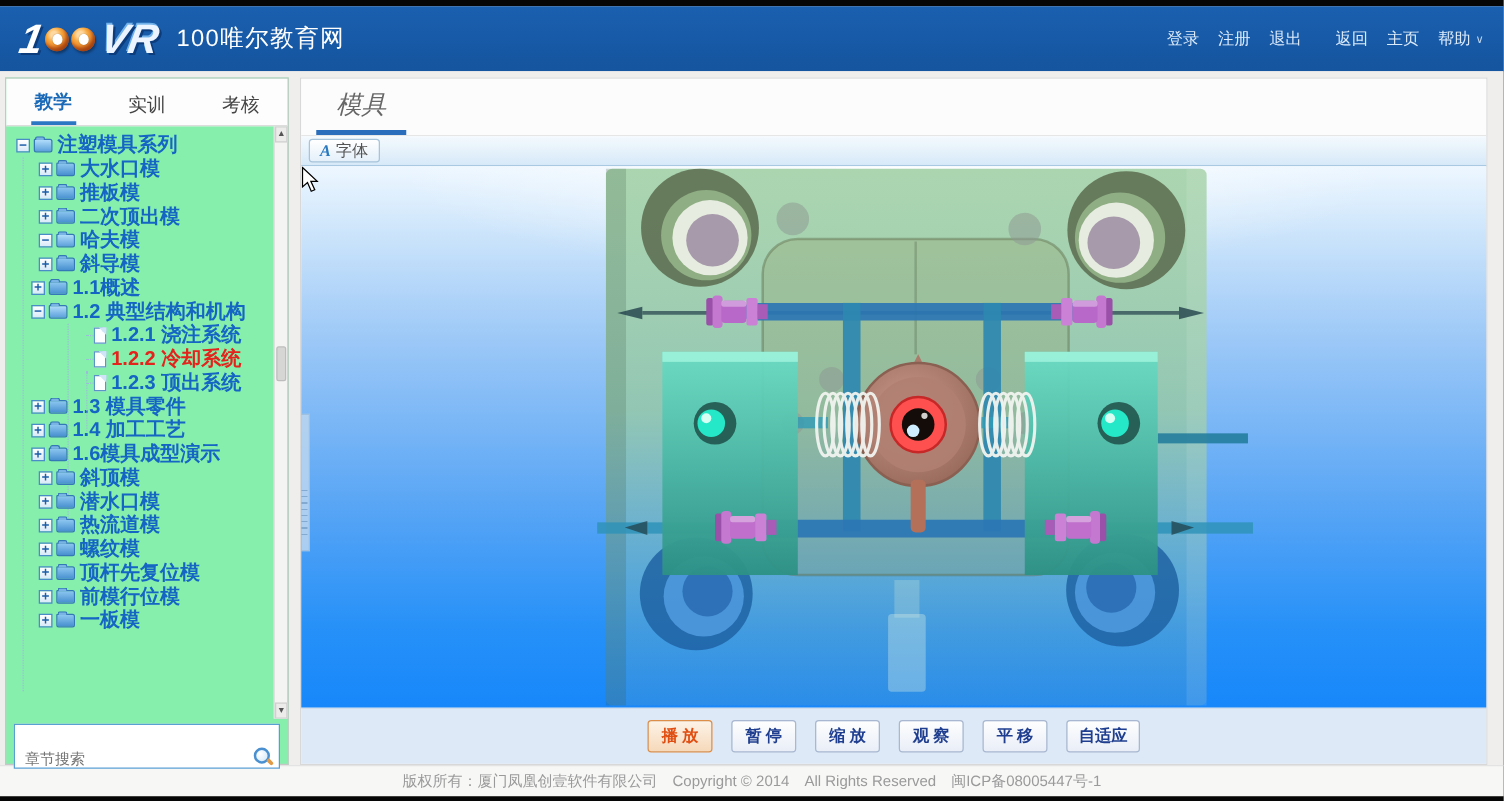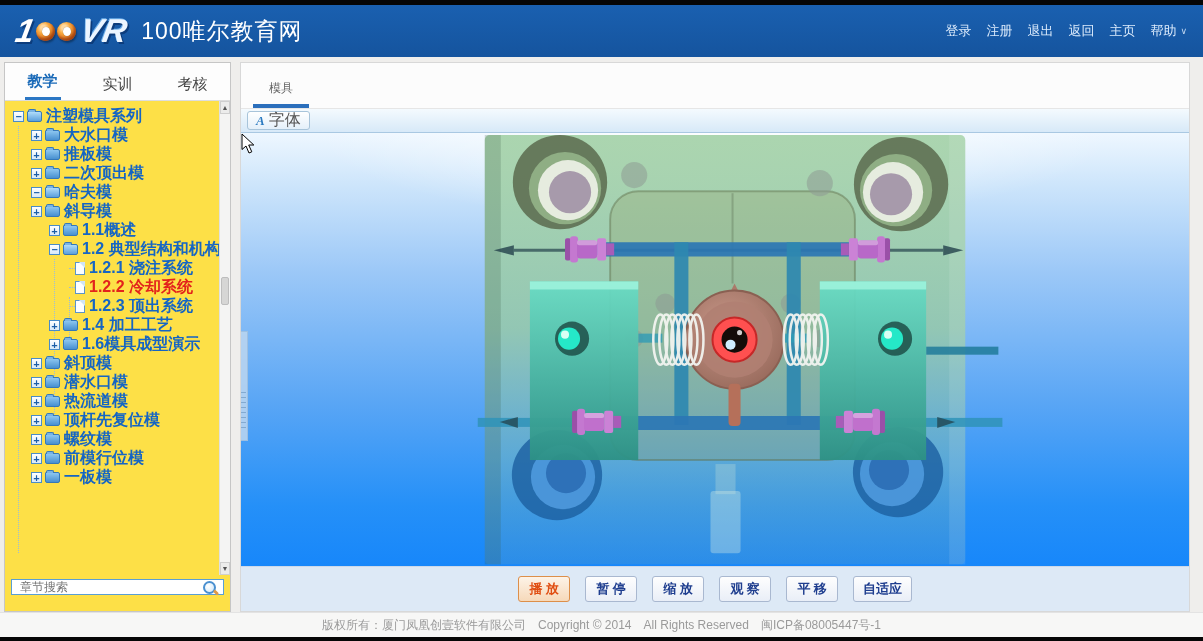--- a/index.html
+++ b/index.html
@@ -14,44 +14,44 @@
   .logo { display:flex; align-items:center; cursor:pointer; }
   .logo-one { font-size:33px; font-weight:bold; font-style:italic; color:#fff;
               text-shadow:2px 2px 0 #0c3c7c; transform:skewX(-10deg); }
   .ball { width:19px; height:19px; border-radius:50%; margin-left:2px; position:relative;
           background:radial-gradient(circle at 38% 30%, #ffd9a0 0 14%, #f8a83c 34%, #e45c16 88%);
           box-shadow:inset -2px -3px 3px rgba(110,30,0,.55), 1px 2px 2px rgba(0,0,0,.35); }
   .ball::after { content:""; position:absolute; width:8px; height:9px; border-radius:50%;
                  background:#fff; top:5px; left:6px; box-shadow:0 0 1px rgba(0,0,0,.4); }
   .logo-vr { font-size:33px; font-weight:bold; font-style:italic; color:#ecf5ff;
              text-shadow:2px 2px 0 #0c3c7c, -1px -1px 0 #6fb0ea; transform:skewX(-10deg); margin-left:5px; }
-  .site-name { color:#ffffff; font-size:23px; margin-left:14px; letter-spacing:1px; }
+  .site-name { color:#ffffff; font-size:19px; margin-left:14px; letter-spacing:1px; }
   .hnav { margin-left:auto; display:flex; align-items:center; gap:15px; }
   .hnav a { color:#dcebfc; font-size:13px; text-decoration:none; cursor:pointer; display:flex; align-items:center; }
-  .hnav a.gap { margin-left:0; }
+  .hnav a.gap { margin-left:12px; }
   .chev { font-size:9px; margin-left:4px; color:#c3d9f2; }
 
   
   .content { display:flex; height:555px; padding:5px 13px 0 4px; background:#efeeec; }
 
   
-  .sidebar { width:227px; background:#fde047; border:1px solid #c6c6c6; display:flex; flex-direction:column; }
+  .sidebar { width:227px; background:#86efac; border:1px solid #c6c6c6; display:flex; flex-direction:column; }
   .side-tabs { height:38px; display:flex; border-bottom:1px solid #ddd; background:#fdfdfd; flex:0 0 auto; }
   .stab { flex:1; display:flex; justify-content:center; align-items:flex-end; cursor:pointer; }
   .stab .lbl { font-size:15px; color:#444; padding:8px 3px 6px; }
   .stab.active .lbl { color:#1a6ab8; border-bottom:3px solid #2b77c4; font-weight:bold; }
 
   .tree { flex:1 1 auto; position:relative; overflow:hidden; padding-top:6px; }
   .guide { position:absolute; width:0; border-left:1px dotted #9bbcd9; }
   .g1 { left:13px; top:25px; height:427px; }
   .g2 { left:49px; top:158px; height:161px; }
   .g3 { left:64px; top:196px; height:48px; }
 
   .ti { height:19px; display:flex; align-items:center; cursor:pointer; white-space:nowrap; }
-  .lvl0 { padding-left:8px; } .lvl1 { padding-left:26px; } .lvl2 { padding-left:44px; }
+  .lvl0 { padding-left:8px; } .lvl1 { padding-left:26px; } .lvl2 { padding-left:20px; }
   .lvl3 { padding-left:70px; position:relative; }
   .lvl3::before { content:""; position:absolute; left:64px; top:9px; width:6px; border-top:1px dotted #9bbcd9; }
   .exp { width:11px; height:11px; flex:0 0 auto; border:1px solid #4a8cc8; background:linear-gradient(#ffffff,#d8e9f8);
          position:relative; margin-right:3px; }
   .exp::after { position:absolute; left:0; top:-1px; width:9px; text-align:center; font:bold 10px/11px "DejaVu Sans Mono",monospace; color:#1c5ea8; }
   .exp.plus::after { content:"+"; }
   .exp.minus::after { content:"−"; }
   .fold { width:15px; height:11px; flex:0 0 auto; margin-right:4px; position:relative; border-radius:1px 2px 2px 2px;
           background:linear-gradient(#8cc6f0,#4890d0); border:1px solid #3578b8; }
   .fold::before { content:""; position:absolute; top:-3px; left:0px; width:6px; height:2px;
@@ -64,39 +64,39 @@
   .tl.sel { color:#e3231c; }
 
   .vscroll { position:absolute; right:0; top:0; bottom:0; width:11px; background:#f4f4f3; border-left:1px solid #e0e0e0; }
   .sarr { position:absolute; left:0; width:10px; height:13px; background:#ececeb; border:1px solid #cfcfcf;
           font-size:7px; line-height:12px; text-align:center; color:#555; cursor:pointer; }
   .sarr.up { top:0; } .sarr.down { bottom:0; }
   .sthumb { position:absolute; left:1px; top:176px; width:8px; height:28px; background:#d6d6d5;
             border:1px solid #bdbdbd; border-radius:2px; cursor:pointer; }
 
   .search-row { flex:0 0 auto; height:36px; padding:4px 6px 6px; }
-  .search-box { height:16px; border:1px solid #5a9fd4; display:flex; align-items:flex-start; padding:0 4px 0 8px; background:#fff; }
+  .search-box { height:36px; border:1px solid #5a9fd4; display:flex; align-items:flex-end; padding:0 4px 0 8px; background:#fff; }
   .search-box input { flex:1; border:none; outline:none; font-size:12px; color:#777; width:10px; background:transparent;
                       font-family:"Liberation Sans","DejaVu Sans",sans-serif; }
   .mag { width:17px; height:17px; position:relative; cursor:pointer; flex:0 0 auto; }
   .mag::before { content:""; position:absolute; left:1px; top:1px; width:9px; height:9px; border:2px solid #4a90d0;
                  border-radius:50%; background:radial-gradient(circle at 35% 35%, #fff, #cfe6f8); }
   .mag::after { content:""; position:absolute; left:11px; top:11px; width:6px; height:3px; background:#e09a48;
                 transform:rotate(45deg); border-radius:2px; }
 
   
   .main { flex:1; margin-left:9px; background:#fff; border:1px solid #d8d8d8; display:flex; flex-direction:column; }
   .mtabbar { height:46px; flex:0 0 auto; background:#fcfcfc; border-bottom:1px solid #e6e6e6; display:flex; align-items:flex-end; padding-left:12px; }
-  .mtab { font-size:12px; color:#666; padding:10px 16px 7px; border-bottom:4px solid #2b6fbc; cursor:pointer; }
+  .mtab { font-size:20px; color:#666; padding:10px 16px 7px; border-bottom:4px solid #2b6fbc; cursor:pointer;font-style:italic; }
   .toolbar { height:24px; flex:0 0 auto; background:linear-gradient(#f4fafe,#d7e9f8); border-bottom:1px solid #a9c8e2;
              display:flex; align-items:center; padding-left:6px; }
   .font-btn { height:19px; padding:0 8px; border:1px solid #a8c4da; border-radius:3px;
               background:linear-gradient(#ffffff,#e4f0fa); display:flex; align-items:center; gap:4px; cursor:pointer; }
   .font-icon { font:bold italic 13px "Liberation Serif","DejaVu Serif",serif; color:#2b7ac0; }
-  .font-lbl { font-size:16px; color:#555; }
+  .font-lbl { font-size:13px; color:#555; }
 
   .viewer { flex:1 1 auto; position:relative; overflow:hidden;
             background:
               radial-gradient(ellipse 60% 30% at 50% 0%, rgba(255,255,255,.85), rgba(255,255,255,0) 70%),
               linear-gradient(180deg,#eef7ff 0%, #cde5fb 12%, #9cc8f7 32%, #5aa6f5 62%, #2590f8 86%, #1787fa 100%); }
   .viewer svg { position:absolute; inset:0; }
   .vsplit { position:absolute; left:0; top:198px; width:7px; height:110px; background:rgba(188,214,240,.85);
             border:1px solid rgba(150,185,220,.7); border-left:none; cursor:pointer;
             background-image:repeating-linear-gradient(180deg, rgba(120,160,200,.8) 0 1px, transparent 1px 5px);
             background-size:5px 40px; background-position:0 60px; background-repeat:no-repeat; }
@@ -207,20 +207,25 @@
             <span class="doc"></span>
             <span class="tl sel">1.2.2 冷却系统</span>
           </div>
         <div class="ti lvl3">
             <span class="doc"></span>
             <span class="tl">1.2.3 顶出系统</span>
           </div>
         <div class="ti lvl2">
             <span class="exp plus"></span>
             <span class="fold"></span>
+            <span class="tl">1.3 模具零件</span>
+          </div>
+        <div class="ti lvl2">
+            <span class="exp plus"></span>
+            <span class="fold"></span>
             <span class="tl">1.4 加工工艺</span>
           </div>
         <div class="ti lvl2">
             <span class="exp plus"></span>
             <span class="fold"></span>
             <span class="tl">1.6模具成型演示</span>
           </div>
         <div class="ti lvl1">
             <span class="exp plus"></span>
             <span class="fold"></span>
@@ -232,26 +237,26 @@
             <span class="tl">潜水口模</span>
           </div>
         <div class="ti lvl1">
             <span class="exp plus"></span>
             <span class="fold"></span>
             <span class="tl">热流道模</span>
           </div>
         <div class="ti lvl1">
             <span class="exp plus"></span>
             <span class="fold"></span>
+            <span class="tl">螺纹模</span>
+          </div>
+        <div class="ti lvl1">
+            <span class="exp plus"></span>
+            <span class="fold"></span>
             <span class="tl">顶杆先复位模</span>
-          </div>
-        <div class="ti lvl1">
-            <span class="exp plus"></span>
-            <span class="fold"></span>
-            <span class="tl">螺纹模</span>
           </div>
         <div class="ti lvl1">
             <span class="exp plus"></span>
             <span class="fold"></span>
             <span class="tl">前模行位模</span>
           </div>
         <div class="ti lvl1">
             <span class="exp plus"></span>
             <span class="fold"></span>
             <span class="tl">一板模</span>

